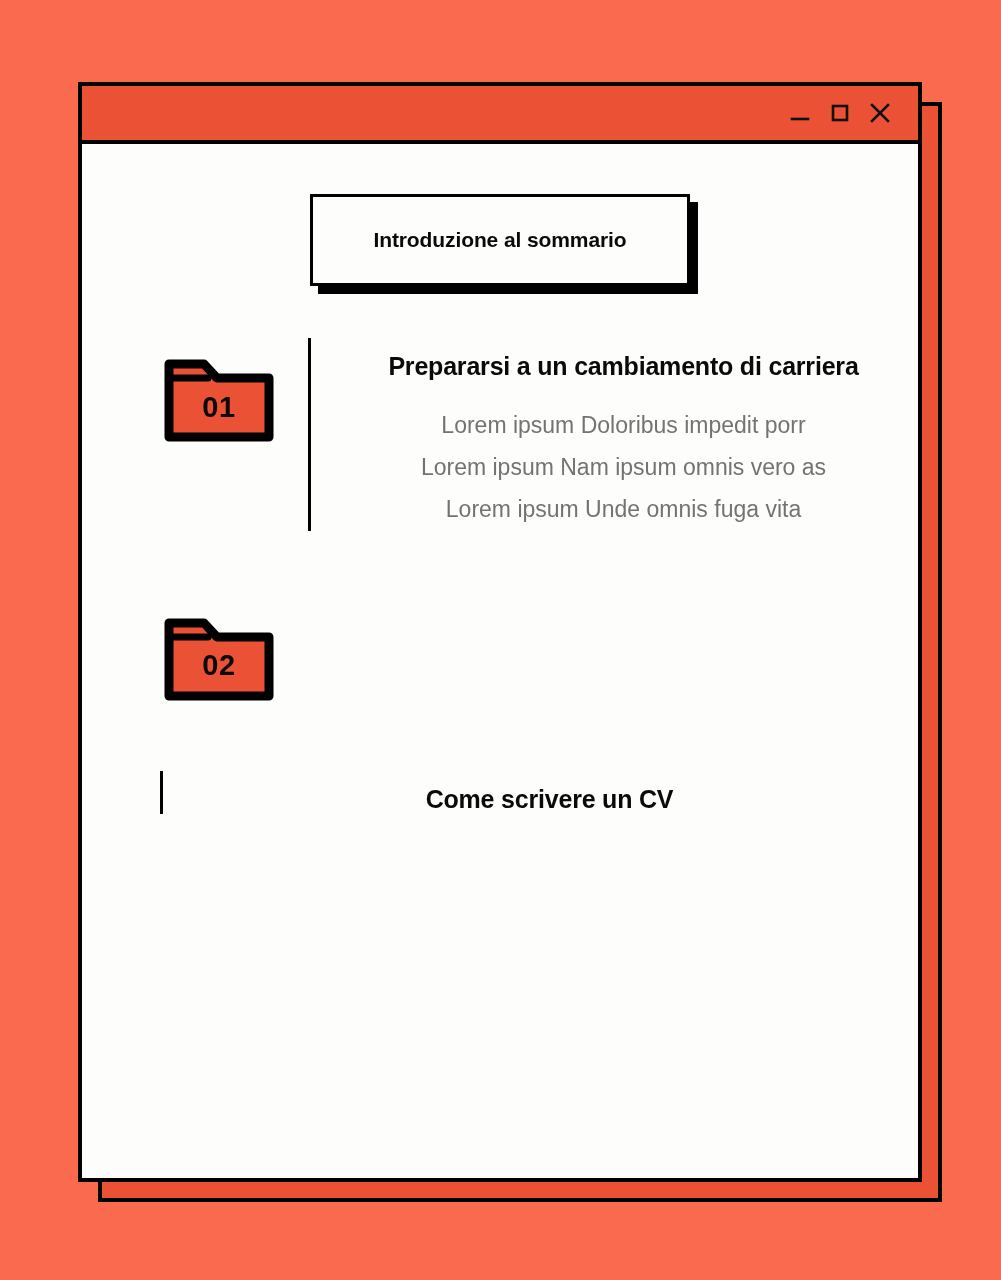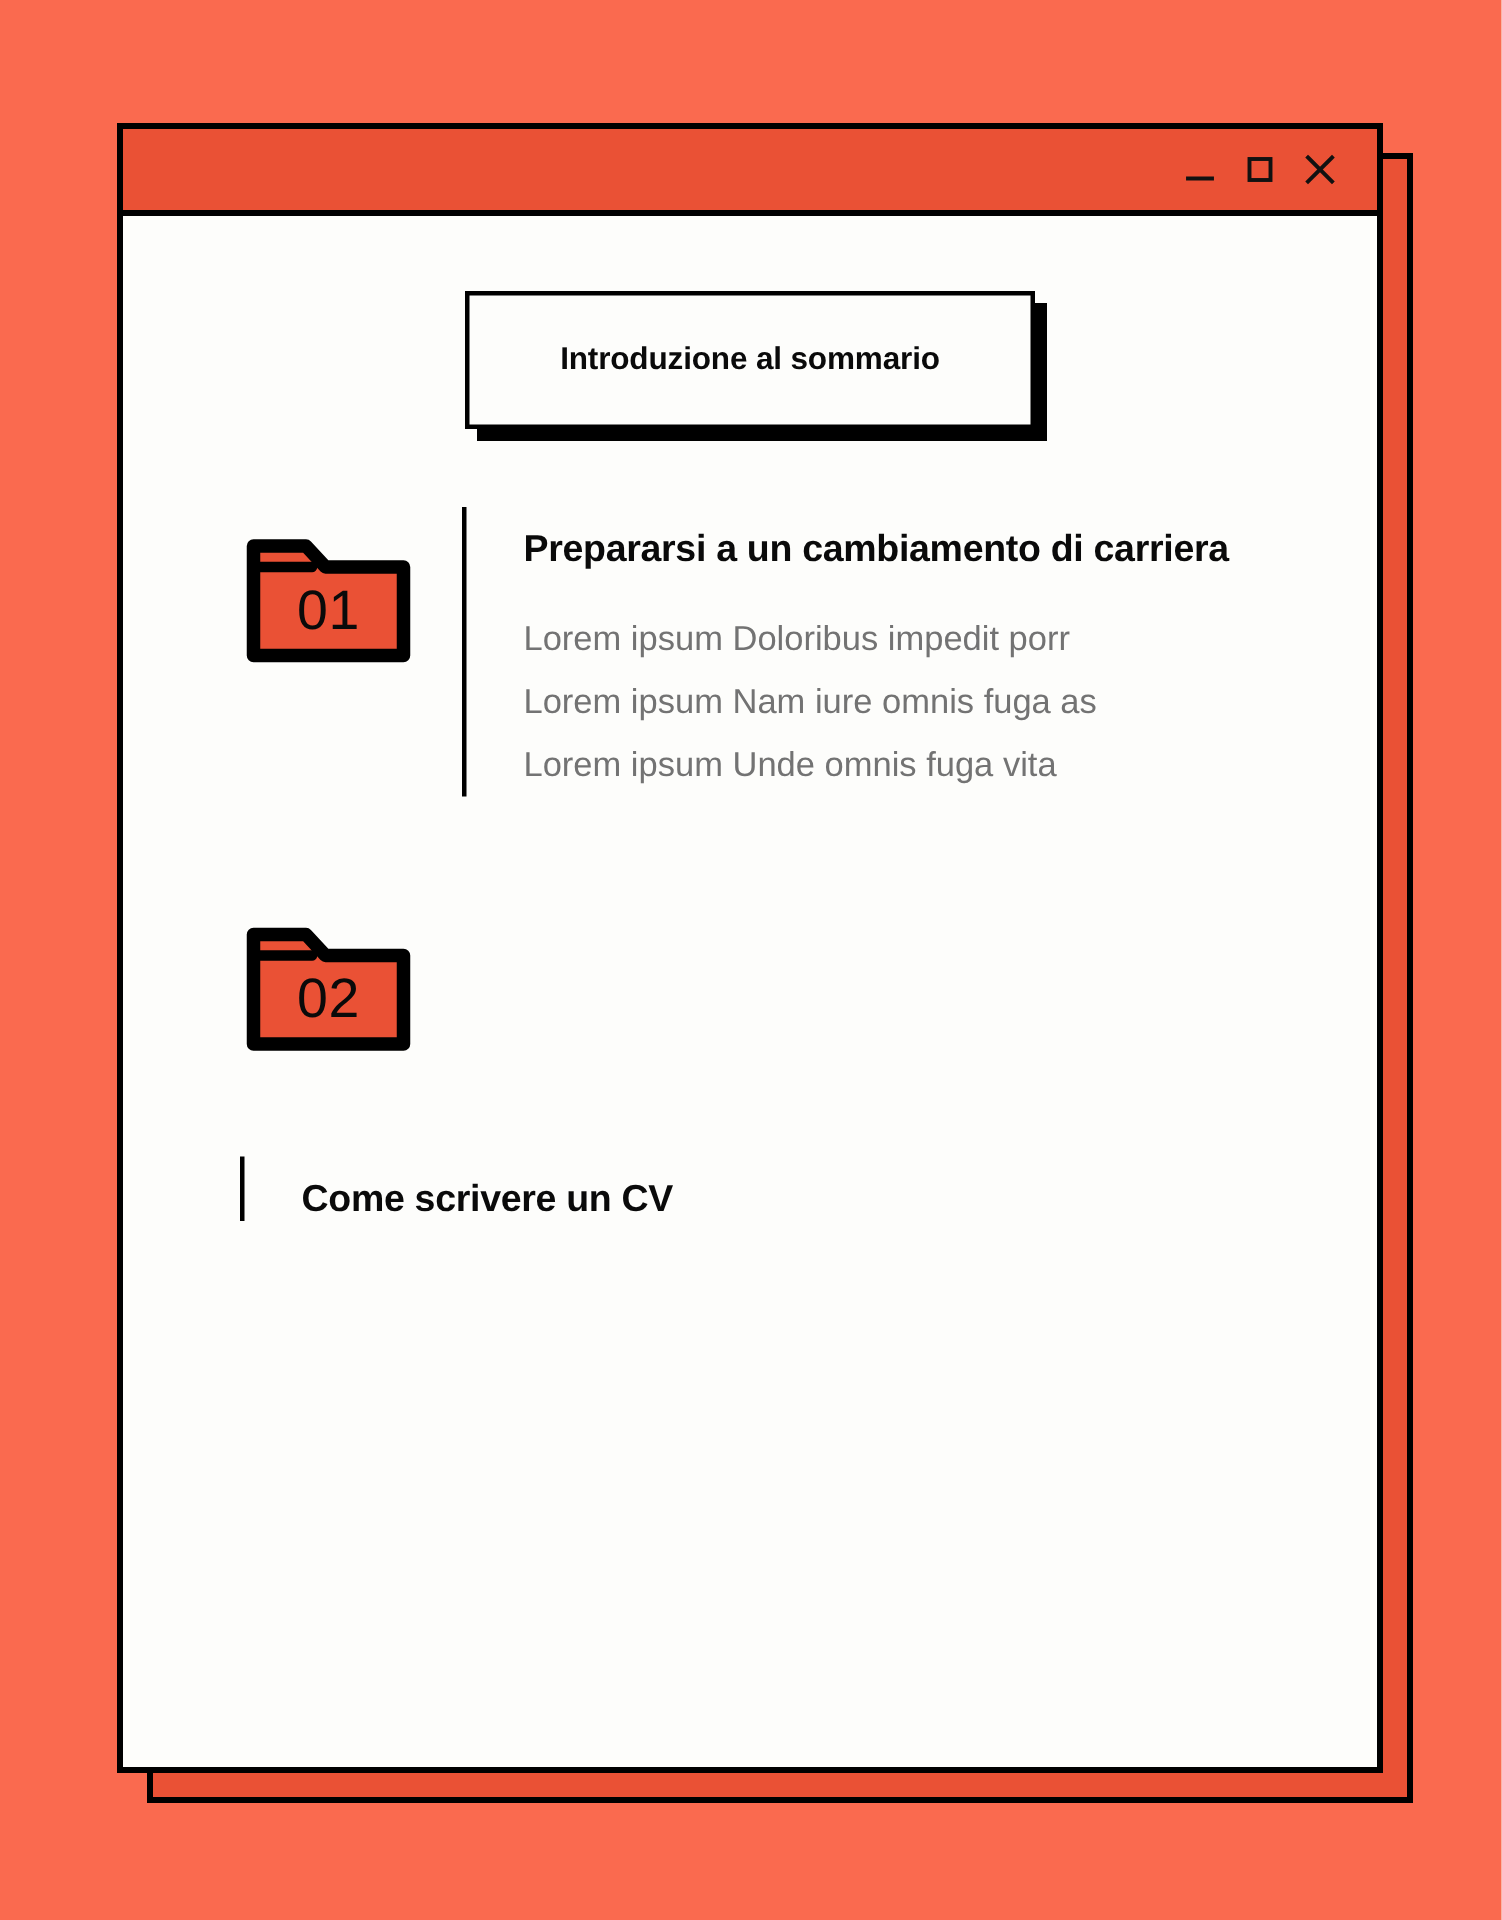--- a/index.html
+++ b/index.html
@@ -141,39 +141,39 @@
     position: absolute;
     left: 0;
     top: 0;
     width: 118px;
     height: 96px;
     display: flex;
     align-items: center;
     justify-content: center;
     padding-top: 18px;
     box-sizing: border-box;
-    font-size: 37px;
-    font-weight: 400;
+    font-size: 29px;
+    font-weight: 700;
     color: #0a0a0a;
     letter-spacing: 0.5px;
   }
 
   
   .section-content {
     display: flex;
     align-items: stretch;
     flex: 1 1 auto;
   }
   .section-rule {
     flex: 0 0 3px;
     width: 3px;
     background: #000;
     margin-right: 38px;
   }
-  .section-text { flex: 1 1 auto; }
+  .section-text { flex: 1 1 auto; text-align: center; }
   .section-heading {
     font-size: 25px;
     font-weight: bold;
     color: #0a0a0a;
     margin: 14px 0 0 0;
     letter-spacing: -0.2px;
   }
   .section-items {
     list-style: none;
     margin: 24px 0 0 0;
@@ -232,21 +232,21 @@
               <line x1="12" y1="28" x2="48" y2="28" stroke="#000" stroke-width="7" stroke-linecap="round"></line>
             </svg>
             <span class="folder-number">01</span>
           </div>
           <div class="section-content">
             <div class="section-rule"></div>
             <div class="section-text">
               <h2 class="section-heading">Prepararsi a un cambiamento di carriera</h2>
               <ul class="section-items">
                 <li>Lorem ipsum Doloribus impedit porr</li>
-                <li>Lorem ipsum Nam iure omnis fuga as</li>
+                <li>Lorem ipsum Nam ipsum omnis vero as</li>
                 <li>Lorem ipsum Unde omnis fuga vita</li>
               </ul>
             </div>
           </div>
         </div>
 
         <div class="section-row">
           <div class="folder-icon">
             <svg viewBox="0 0 118 96" aria-hidden="true">
               <path d="M9 14 L9 87 L109 87 L109 28 L57 28 L44 14 Z" fill="#ea5135" stroke="#000" stroke-width="9" stroke-linejoin="round"></path>

